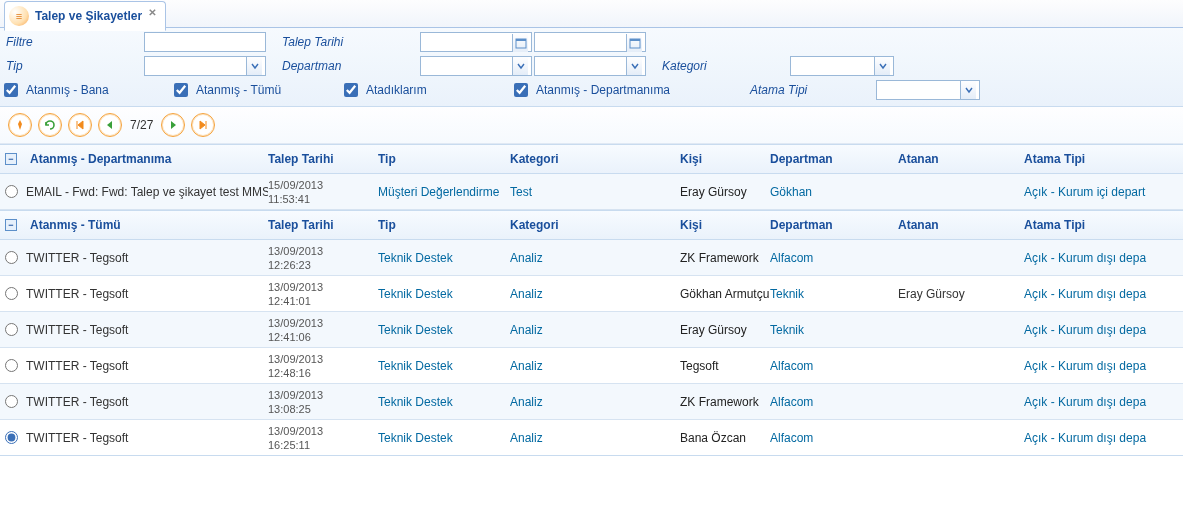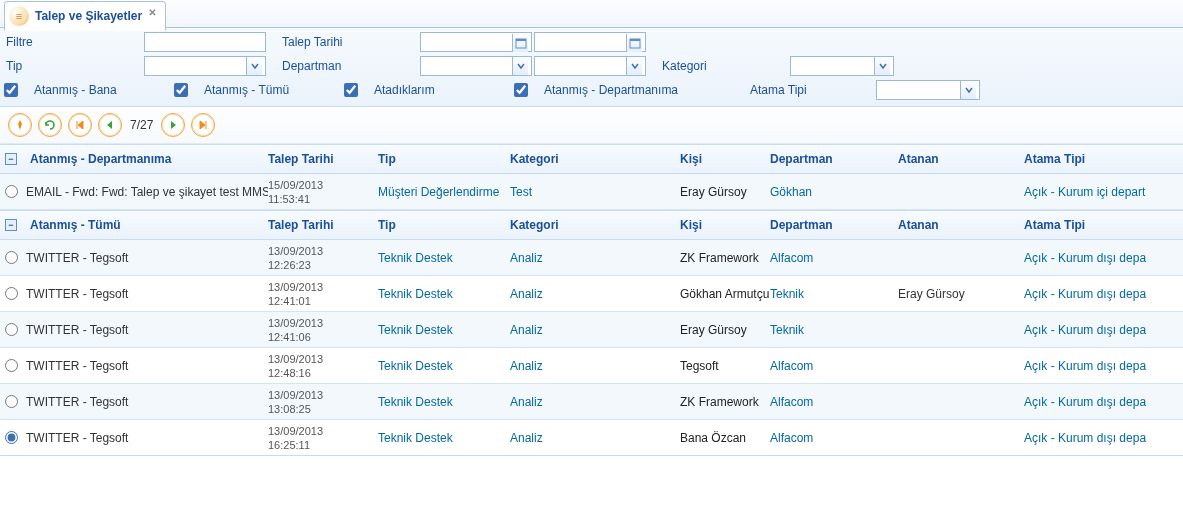--- a/index.html
+++ b/index.html
@@ -64,20 +64,21 @@
   }
   .filter-row {
     display: flex;
     align-items: center;
     height: 24px;
   }
   .filter-label {
     color: #1a4f9c;
     width: 138px;
     padding-left: 2px;
+    font-style: italic;
   }
   .filter-cell { display:flex; align-items:center; gap:2px; }
   .filter-cell.col1 { width: 276px; }
   .filter-cell.col2 { width: 380px; }
   .filter-cell.col3 { flex:1; }
   input.txt, .combo, .datebox {
     height: 20px;
     border: 1px solid #9ab8d8;
     background: #fff;
     font-size: 12px;
@@ -85,21 +86,21 @@
   }
   .combo { display:inline-flex; align-items:center; justify-content:flex-end; }
   .combo .arrow, .datebox .calbtn {
     width:16px; height:18px;
     border-left:1px solid #9ab8d8;
     display:inline-flex; align-items:center; justify-content:center;
     background: linear-gradient(#fefeff,#e4edf8);
   }
   .arrow svg { width:8px; height:8px; }
   .calbtn svg { width:12px; height:12px; }
-  .checkbox-group { display:flex; align-items:center; gap:16px; color:#1a4f9c; width:170px;}
+  .checkbox-group { display:flex; align-items:center; gap:8px; color:#1a4f9c; width:170px;}
   .checkbox-group.wide { width: 234px; }
   input[type=checkbox]{ width:14px; height:14px; accent-color:#3a6fb7;}
   
   .toolbar {
     display:flex; align-items:center; gap:6px;
     padding: 6px 8px;
     background: linear-gradient(#fefeff,#f6fafe);
     border-bottom: 1px solid #e0e9f4;
   }
   .circ-btn {

